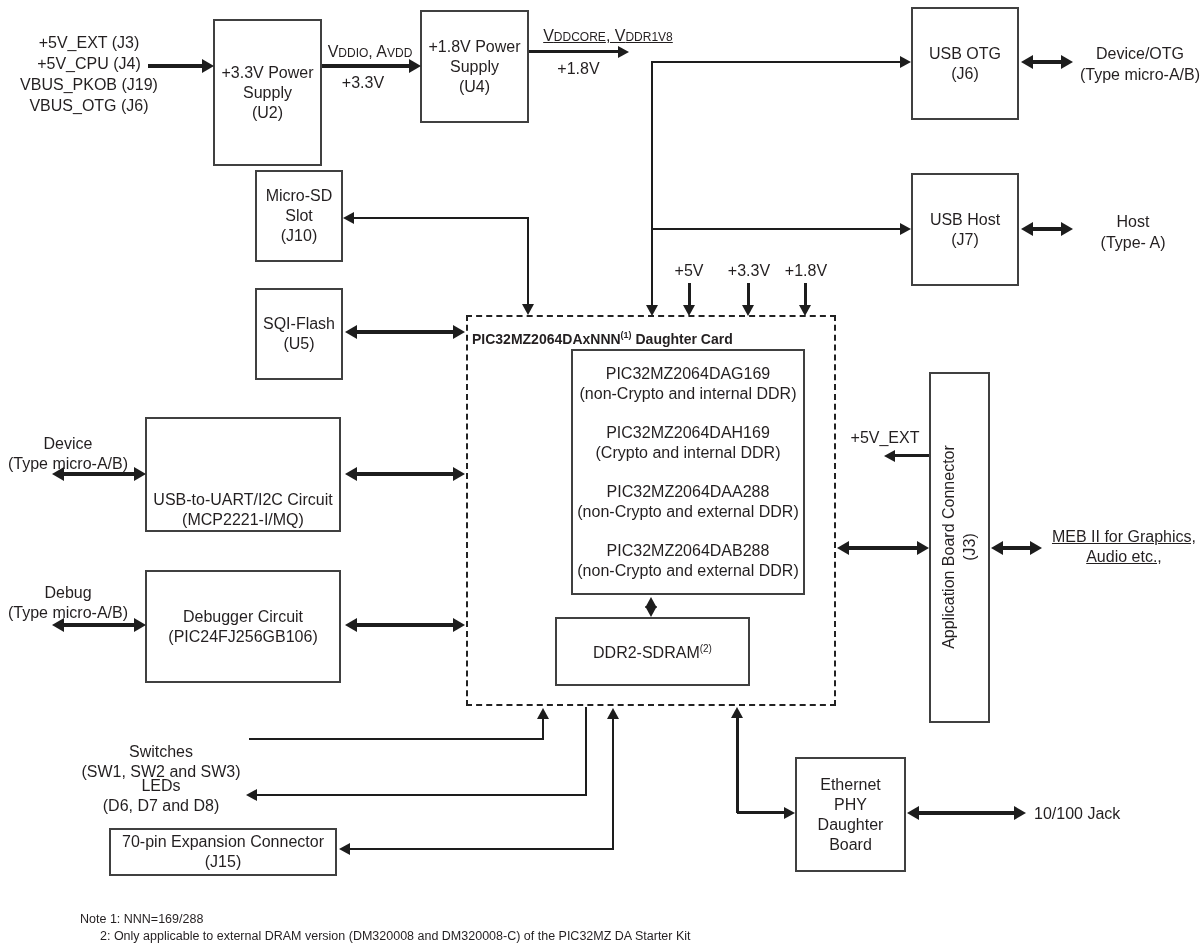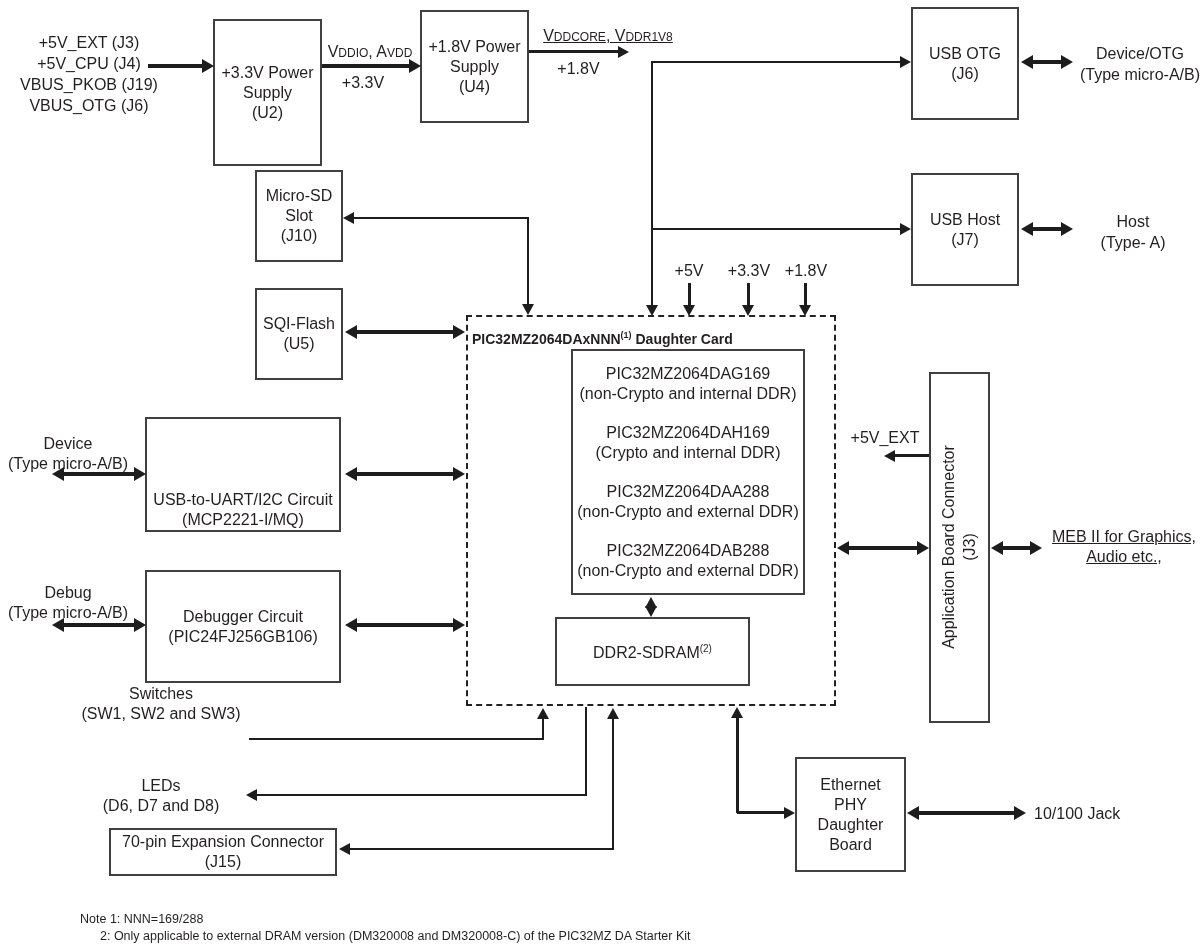--- a/index.html
+++ b/index.html
@@ -132,21 +132,21 @@
   </div>
   <div class="lbl" style="left:6px;top:583px;width:124px;">
     <div>Debug</div>
     <div>(Type micro-A/B)</div>
   </div>
   <div class="box" style="left:145px;top:570px;width:196px;height:113px;">
     <div>Debugger Circuit</div>
     <div>(PIC24FJ256GB106)</div>
   </div>
 
-  <div class="lbl" style="left:80px;top:684px;width:162px;">
+  <div class="lbl" style="left:80px;top:742px;width:162px;">
     <div>Switches</div>
     <div>(SW1, SW2 and SW3)</div>
   </div>
   <div class="lbl" style="left:80px;top:776px;width:162px;">
     <div>LEDs</div>
     <div>(D6, D7 and D8)</div>
   </div>
   <div class="box" style="left:109px;top:828px;width:228px;height:48px;font-size:16px;line-height:20px;">
     <div>70-pin Expansion Connector</div>
     <div>(J15)</div>

